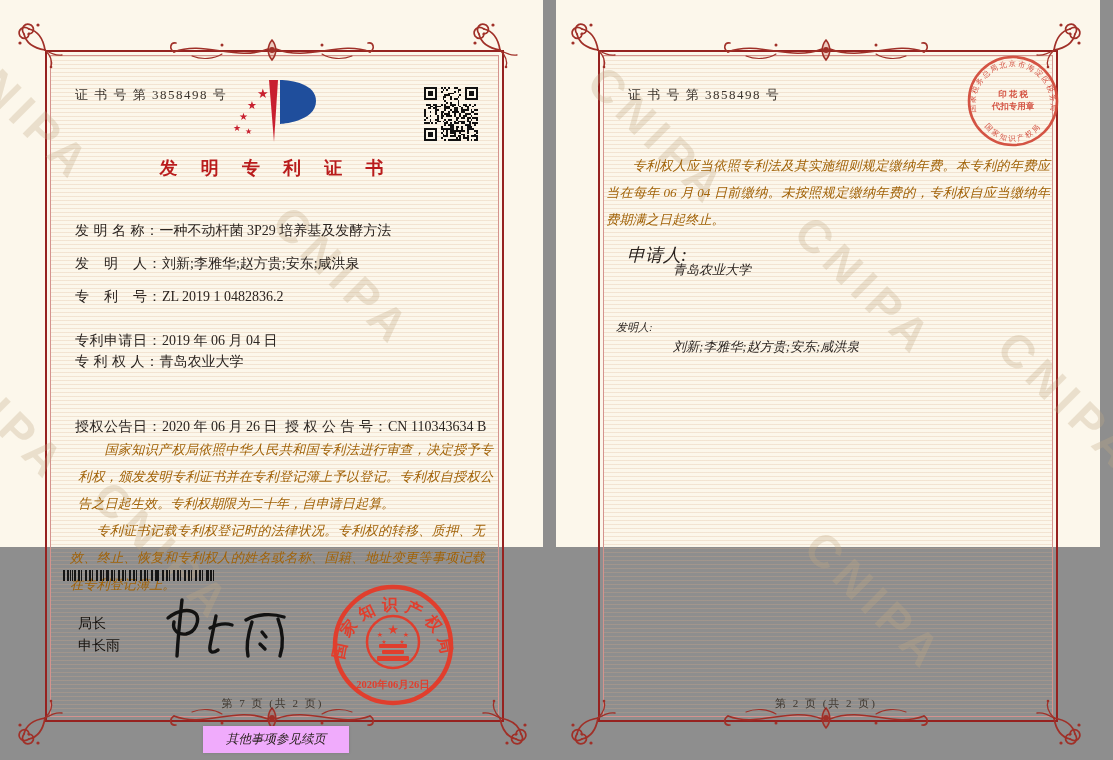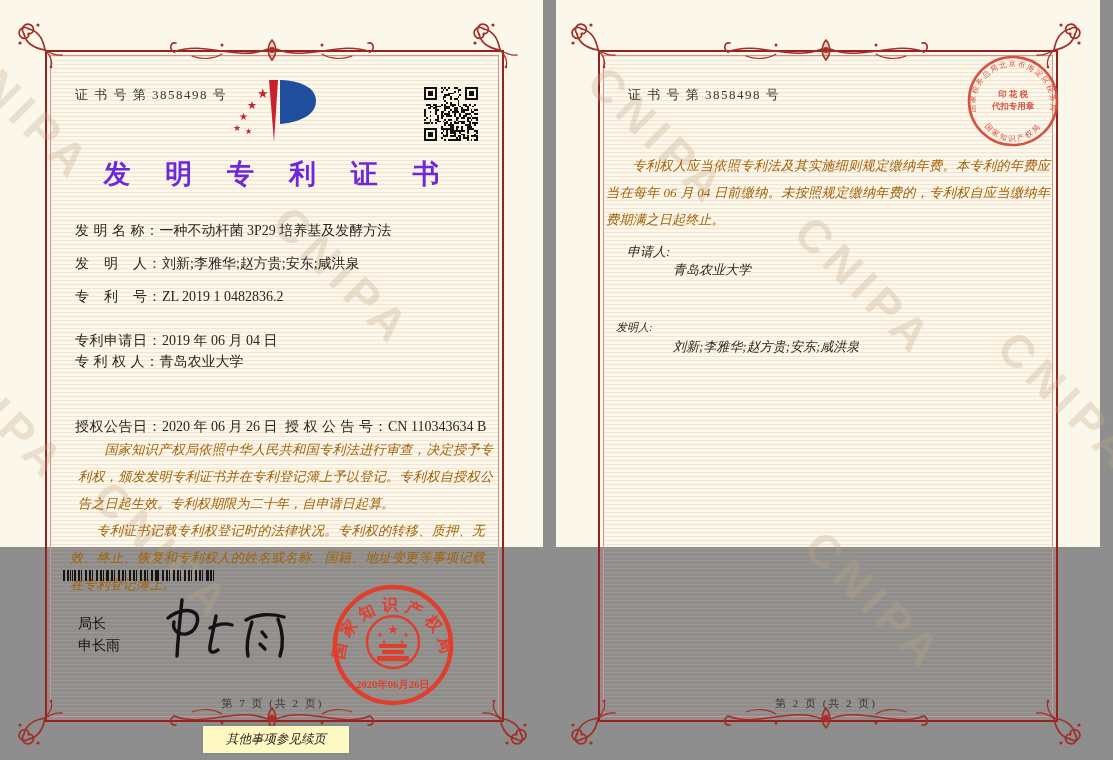--- a/index.html
+++ b/index.html
@@ -9,35 +9,35 @@
   #page1{left:0;width:543px;}
   #page2{left:556px;width:544px;}
   .frame{position:absolute;border:2.5px solid #962220;}
   .frame-inner{position:absolute;inset:3px;border:1.2px solid #d4938e;
       background:repeating-linear-gradient(180deg, rgba(216,172,136,.26) 0 1px, rgba(0,0,0,0) 1px 4px);}
   .wm{position:absolute;font-family:"Liberation Sans","DejaVu Sans",sans-serif;font-weight:bold;
       font-size:46px;letter-spacing:7px;color:rgba(193,169,134,.30);transform:rotate(45deg);
       transform-origin:left top;pointer-events:none;white-space:nowrap;z-index:1;}
   .abs{position:absolute;}
   .certno{font-size:13px;letter-spacing:1.5px;color:#3a332c;z-index:3;}
-  .title{width:100%;text-align:center;font-size:27px;font-weight:bold;letter-spacing:0.52em;
-         padding-left:0.52em;box-sizing:border-box;color:#6d28d9;z-index:3;}
+  .title{width:100%;text-align:center;font-size:18px;font-weight:bold;letter-spacing:0.52em;
+         padding-left:0.52em;box-sizing:border-box;color:#b91c1c;z-index:3;}
   .row{position:absolute;left:75px;font-size:14px;white-space:nowrap;z-index:3;}
   .row .lab{letter-spacing:0.5px;}
   .para{position:absolute;font-size:13.2px;line-height:27px;text-indent:2em;text-align:justify;
         font-style:italic;color:#a16207;z-index:3;}
   .kai{font-style:italic;}
   .footerline{position:absolute;text-align:center;font-size:11px;letter-spacing:2px;color:#3d362e;z-index:3;}
   .barcode{position:absolute;height:11px;z-index:3;
      background:
        repeating-linear-gradient(90deg,#151515 0 1.5px,rgba(0,0,0,0) 1.5px 3.5px,#151515 3.5px 6px,rgba(0,0,0,0) 6px 7px,#151515 7px 8px,rgba(0,0,0,0) 8px 11px),
        repeating-linear-gradient(90deg,rgba(0,0,0,0) 0 9px,#151515 9px 10.5px,rgba(0,0,0,0) 10.5px 17px);}
   .director{position:absolute;font-family:"Liberation Sans","DejaVu Sans",sans-serif;
       font-size:14px;color:#16120e;line-height:22px;z-index:3;}
-  .notebox{position:absolute;background:#fef9c3;box-shadow:0 0 3px rgba(0,0,0,.12);
+  .notebox{position:absolute;background:#f0abfc;box-shadow:0 0 3px rgba(0,0,0,.12);
       display:flex;align-items:center;justify-content:center;font-size:12.5px;
       font-style:italic;color:#2b2420;z-index:6;}
   .seal{position:absolute;z-index:5;opacity:.94;}
   svg text{font-family:"Liberation Serif","DejaVu Serif",serif;}
   .orn{position:absolute;z-index:2;pointer-events:none;}
 </style>
 </head>
 <body>
 
 <svg width="0" height="0" style="position:absolute">
@@ -500,21 +500,21 @@
       <text x="48" y="44" font-size="8.5" text-anchor="middle" fill="#d24a3a" font-weight="bold">印 花 税</text>
       <text x="48" y="56" font-size="8.5" text-anchor="middle" fill="#d24a3a" font-weight="bold">代扣专用章</text>
       <path id="stampBot" d="M 17,68 A 34,34 0 0 0 79,68" fill="none"></path>
       <text font-size="7.5" fill="#d24a3a" letter-spacing="2">
         <textPath href="#stampBot" startOffset="50%" text-anchor="middle">国家知识产权局</textPath>
       </text>
     </svg>
 
     <div class="para" style="left:50px;top:152px;width:444px">专利权人应当依照专利法及其实施细则规定缴纳年费。本专利的年费应当在每年 06 月 04 日前缴纳。未按照规定缴纳年费的，专利权自应当缴纳年费期满之日起终止。</div>
 
-    <div class="abs kai" style="left:71px;top:243px;font-size:13px;z-index:3">申请人:</div>
+    <div class="abs kai" style="left:71px;top:243px;font-size:18px;z-index:3">申请人:</div>
     <div class="abs kai" style="left:117px;top:261px;font-size:13px;z-index:3">青岛农业大学</div>
     <div class="abs kai" style="left:60px;top:320px;font-size:11px;z-index:3">发明人:</div>
     <div class="abs kai" style="left:117px;top:338px;font-size:13px;z-index:3">刘新;李雅华;赵方贵;安东;咸洪泉</div>
 
     <div class="footerline" style="left:42px;top:696px;width:456px">第 2 页 (共 2 页)</div>
   </div>
 
 </div>
 
 </body></html>

